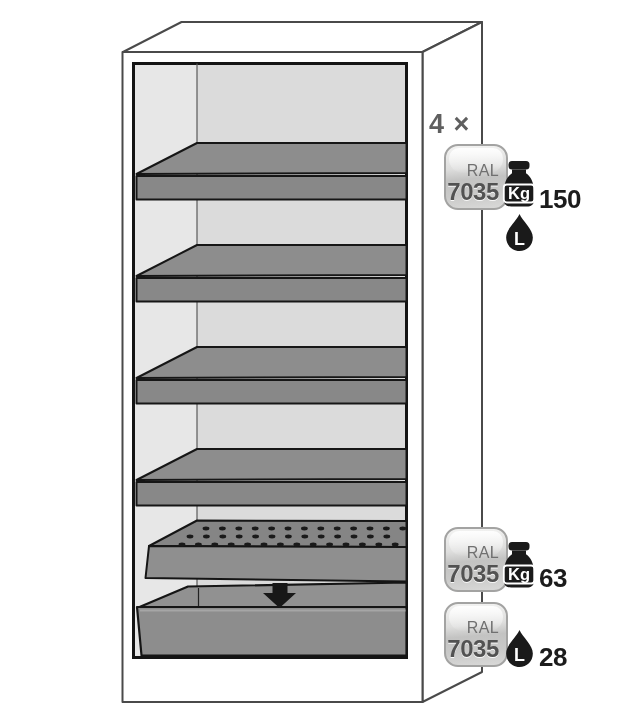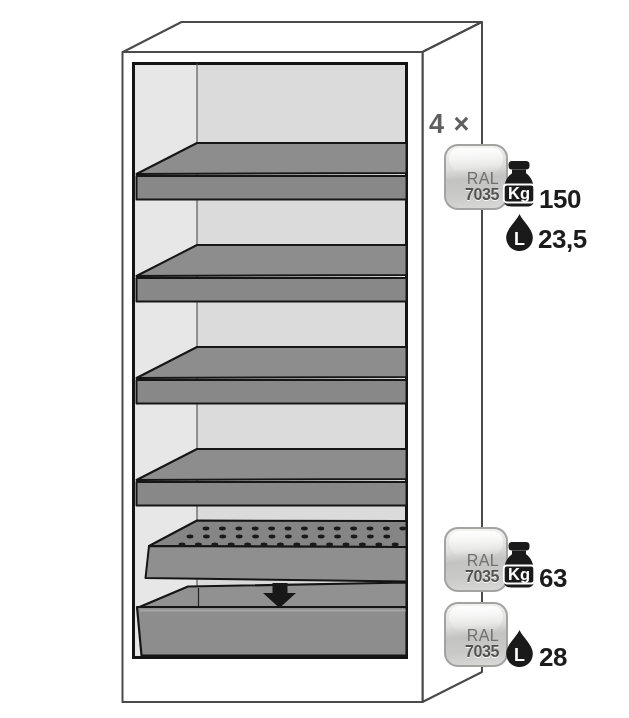--- a/index.html
+++ b/index.html
@@ -33,21 +33,21 @@
     content:"";position:absolute;top:2px;left:3px;right:3px;height:25px;
     border-radius:10px 10px 14px 14px;
     background:linear-gradient(180deg,rgba(255,255,255,0.92),rgba(255,255,255,0.04));
     pointer-events:none;
   }
   #badge-top{top:144px;}
   #badge-mid{top:527px;height:65px;}
   #badge-bot{top:602px;height:65px;}
   .badge .ral{font-size:16px;color:#707070;line-height:1;letter-spacing:0.4px;position:relative;}
   .badge .code{
-    font-size:16px;font-weight:700;color:#525252;line-height:1.05;letter-spacing:-0.4px;
+    font-size:24px;font-weight:700;color:#525252;line-height:1.05;letter-spacing:-0.4px;
     text-shadow:0 1px 0 rgba(255,255,255,0.85);position:relative;
   }
   
   .kg-icon{position:absolute;width:36px;height:48px;}
   #kg-shelf{left:501px;top:160px;}
   #kg-insert{left:501px;top:541px;}
   .drop-icon{position:absolute;width:29px;height:39px;}
   #drop-shelf{left:505px;top:213px;}
   #drop-sump{left:505px;top:629px;}
   .icon-letter{font-family:"Liberation Sans",sans-serif;font-weight:bold;fill:#ffffff;}
@@ -168,21 +168,20 @@
     <rect x="2.8" y="24.5" width="30.4" height="18" rx="3" fill="none" stroke="#ffffff" stroke-width="1.8"></rect>
     <text class="icon-letter" x="18" y="38.8" font-size="16.5" text-anchor="middle">Kg</text>
   </svg>
   <span class="val" id="val-shelf-kg">150</span>
 
   <svg class="drop-icon" id="drop-shelf" viewBox="0 0 30 40">
     <path fill="#1a1a1a" d="M15 0.8 C11.8 8.2 1.2 16.2 1.2 25.2 C1.2 33.2 7.4 39.2 15 39.2
       C22.6 39.2 28.8 33.2 28.8 25.2 C28.8 16.2 18.2 8.2 15 0.8 Z"></path>
     <text class="icon-letter" x="15" y="32.5" font-size="18.5" text-anchor="middle">L</text>
   </svg>
-  <span class="val" id="val-shelf-l">23,5</span>
 
   <svg class="kg-icon" id="kg-insert" viewBox="0 0 36 48">
     <rect x="7.5" y="1" width="21" height="8.5" rx="3.5" fill="#1a1a1a"></rect>
     <path fill="#1a1a1a" d="M11 9.5 L25 9.5 L25 13.2 C29.8 16.2 33 23 33 30.8 L33 40.2
       C33 44.6 30 46.5 25.8 46.5 L10.2 46.5 C6 46.5 3 44.6 3 40.2 L3 30.8
       C3 23 6.2 16.2 11 13.2 Z"></path>
     <rect x="2.8" y="24.5" width="30.4" height="18" rx="3" fill="none" stroke="#ffffff" stroke-width="1.8"></rect>
     <text class="icon-letter" x="18" y="38.8" font-size="16.5" text-anchor="middle">Kg</text>
   </svg>
   <span class="val" id="val-insert-kg">63</span>

